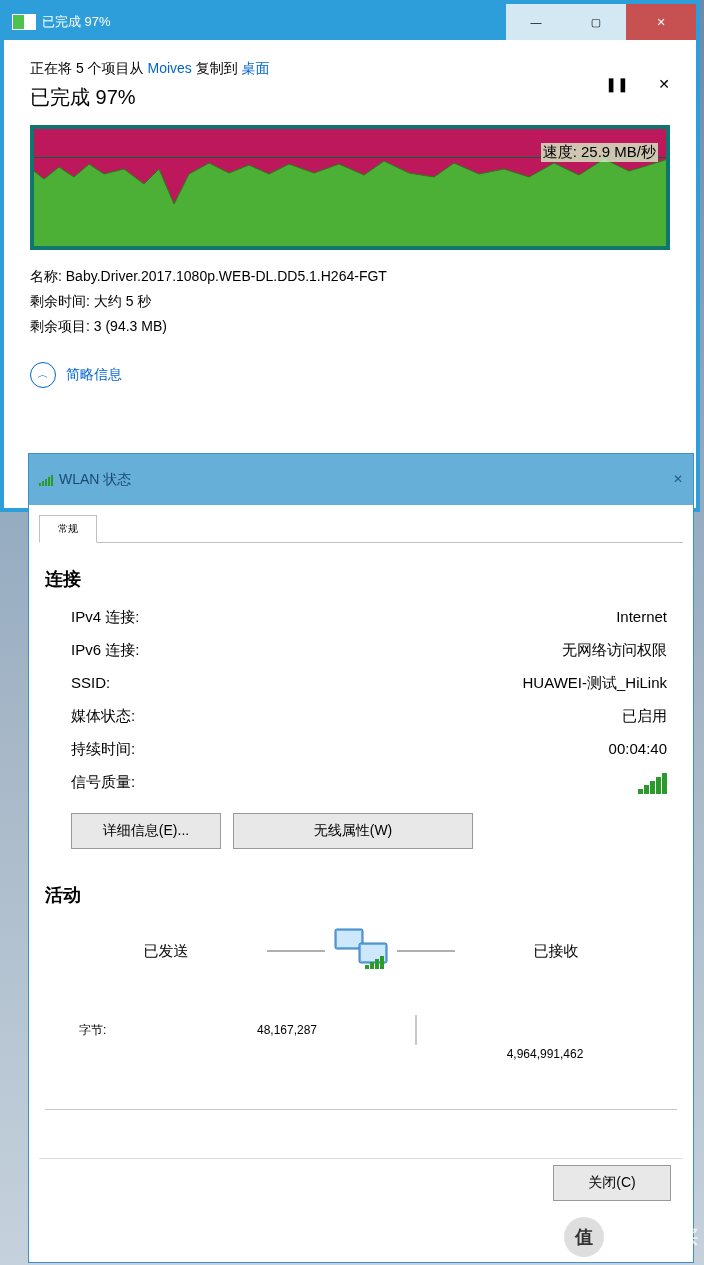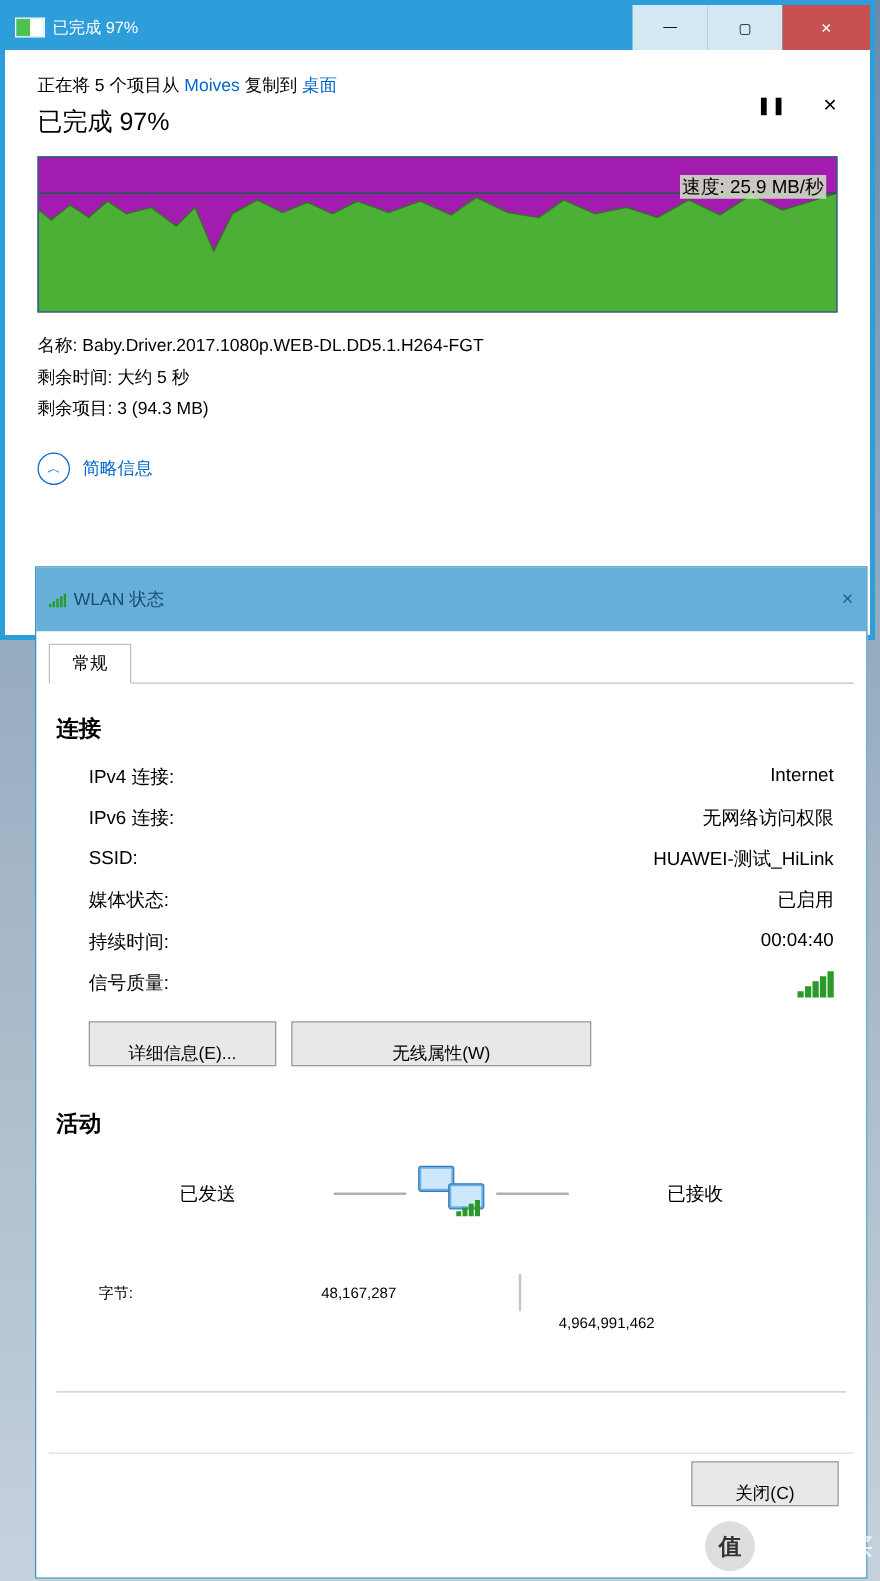--- a/index.html
+++ b/index.html
@@ -53,24 +53,24 @@
 
 .copy-body { padding: 20px 26px 8px 26px; height: calc(100% - 36px); }
 .copy-line1 { font-size: 14px; }
 .copy-line1 .link { color: #0066cc; }
 .copy-progress-title { font-size: 20px; margin-top: 6px; }
 .copy-controls { float: right; margin-top: -20px; }
 .copy-controls span { margin-left: 26px; cursor: pointer; font-size: 14px; font-family: "Segoe UI Symbol"; }
 
 .speed-graph {
   position: relative;
-  border: 1px solid #0f766e;
+  border: 4px solid #0f766e;
   height: 125px;
   margin-top: 14px;
-  background: #a21caf;
+  background: #be185d;
   overflow: hidden;
 }
 .speed-graph svg { position: absolute; top:0; left:0; }
 .speed-graph .speed-label {
   position: absolute;
   top: 14px; right: 8px;
   font-size: 15px;
   color: #000;
   background: rgba(214,240,200,0.8);
   padding: 0 2px;
@@ -133,21 +133,21 @@
 .wlan-titlebar .close-x { font-family: "Segoe UI Symbol"; color: #2a5d82; cursor: pointer; font-size: 12px; }
 
 .wlan-body { padding: 10px; }
 .tab-strip { display: flex; border-bottom: 1px solid #c0c0c0; }
 .tab {
   padding: 6px 18px;
   background: #fff;
   border: 1px solid #c0c0c0;
   border-bottom: 1px solid #fff;
   margin-bottom: -1px;
-  font-size: 14px;
+  font-size: 10px;
 }
 
 .tab-content { padding: 24px 6px 10px 6px; }
 .section-label { font-size: 18px; margin-bottom: 10px; font-weight: bold; }
 .kv-table { width: 100%; padding-left: 26px; padding-right: 10px; }
 .kv-row { display: flex; justify-content: space-between; padding: 7px 0; font-size: 15px; }
 .kv-row .k { }
 .kv-row .v { text-align: right; }
 
 .signal-bars {
@@ -166,21 +166,21 @@
 .signal-bars span:nth-child(5){height:21px;}
 
 .btn-row { display: flex; gap: 12px; padding-left: 26px; margin-top: 12px; }
 .win-btn {
   height: 36px;
   min-width: 150px;
   border: 1px solid #9a9a9a;
   background: #e8e8e8;
   font-size: 14px;
   display: flex;
-  align-items: flex-end;
+  align-items: center;
   justify-content: center;
   cursor: pointer;
   padding: 0 12px;
 }
 .win-btn .shield {
   width: 16px; height: 16px;
   margin-right: 6px;
 }
 
 .activity-section { margin-top: 34px; }
@@ -198,21 +198,21 @@
 .bytes-row {
   display: flex;
   padding: 0 34px;
   margin-top: 22px;
   font-size: 12px;
   align-items: center;
 }
 .bytes-row .bk { flex: 0 0 110px; }
 .bytes-row .bv1 { flex: 1; text-align: center; }
 .bytes-row .sep { flex: 0 0 2px; height: 30px; background: #c8c8c8; margin: 0 30px; }
-.bytes-row .bv2 { flex: 1; text-align: left; margin-top: 48px; }
+.bytes-row .bv2 { flex: 1; text-align: center; margin-top: 48px; }
 
 .hr { border-top: 1px solid #c8c8c8; margin: 48px 0 14px 0; }
 
 .btn-row.bottom { padding-left: 6px; }
 .btn-row.bottom .win-btn { min-width: 140px; }
 
 .close-row {
   display: flex;
   justify-content: flex-end;
   padding: 6px 12px 12px 12px;

